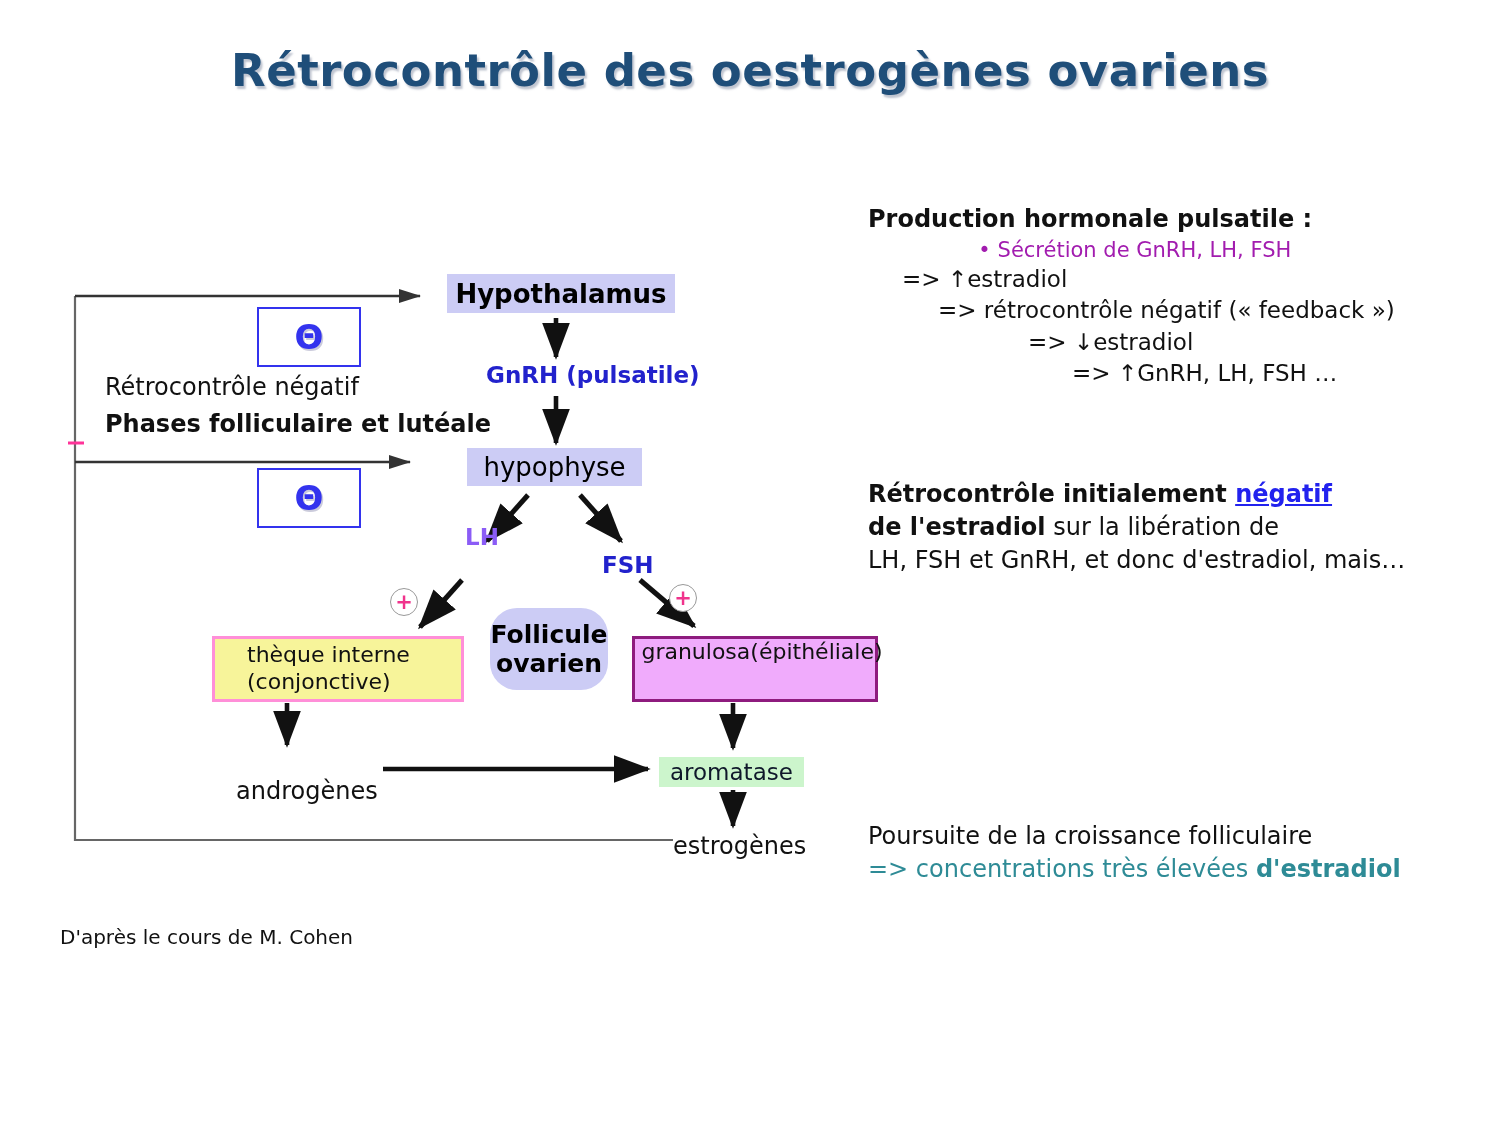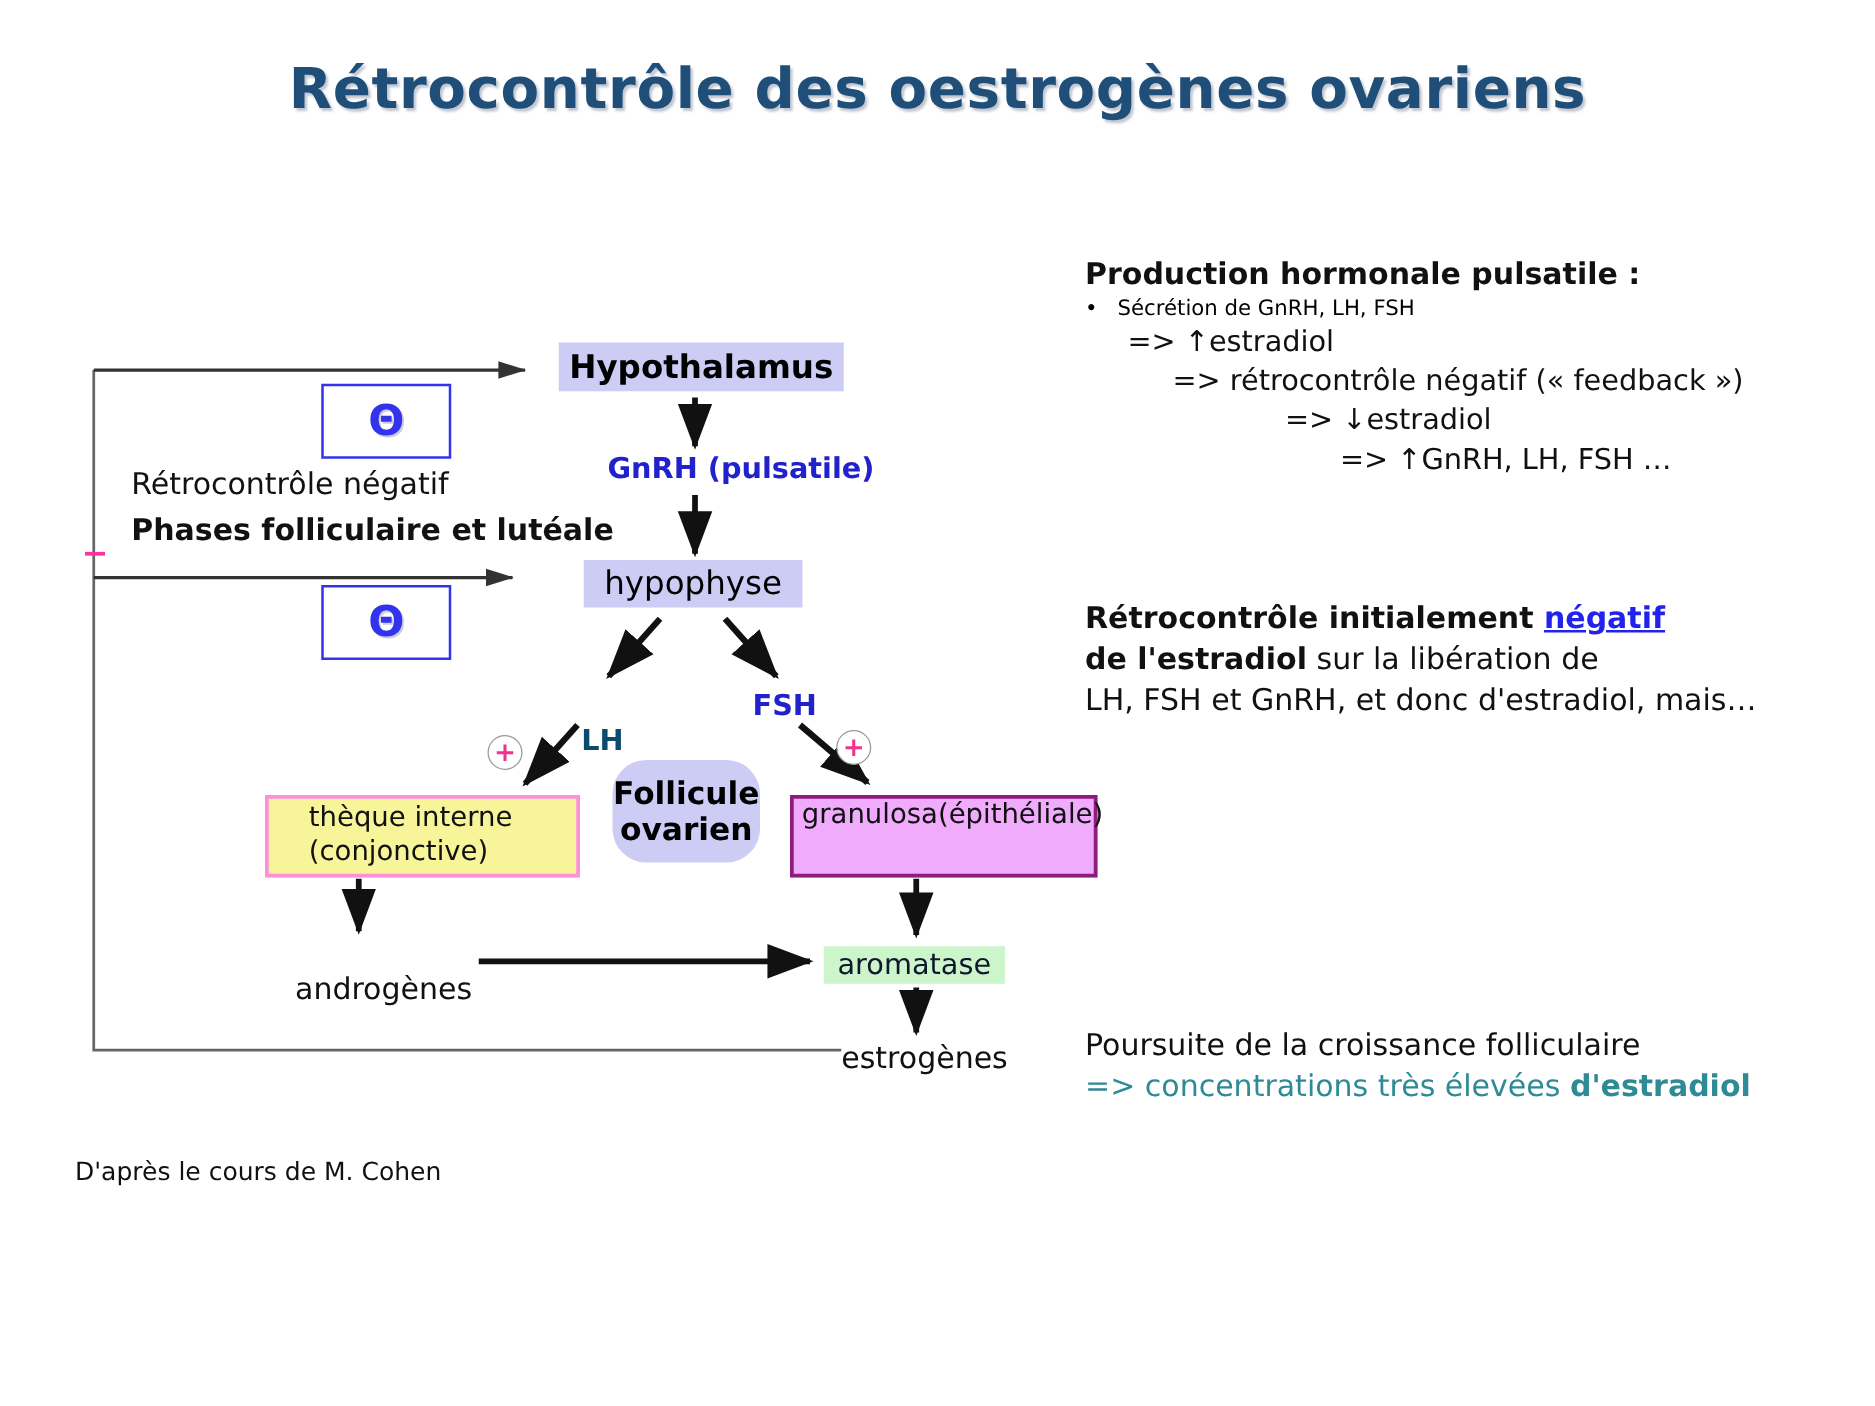--- a/index.html
+++ b/index.html
@@ -40,22 +40,22 @@
     left:467px;top:448px;width:175px;height:38px;
     background:#CCCCF5;color:#000000;
     font-size:26px;font-weight:normal;
     display:flex;align-items:center;justify-content:center;
   }
   .lbl-gnrh{
     left:486px;top:362px;
     font-size:23px;font-weight:bold;color:#2222CC;
   }
   .lbl-lh{
-    left:465px;top:580px;
-    font-size:23px;font-weight:bold;color:#0c4a6e;
+    left:465px;top:524px;
+    font-size:23px;font-weight:bold;color:#8b5cf6;
   }
   .lbl-fsh{
     left:602px;top:552px;
     font-size:23px;font-weight:bold;color:#2222CC;
   }
   .box-follicule{
     left:490px;top:608px;width:118px;height:82px;
     background:#CCCCF5;color:#000000;
     font-size:25px;font-weight:bold;line-height:1.18;
     display:flex;flex-direction:column;align-items:center;justify-content:center;
@@ -127,21 +127,21 @@
   #right-col{position:absolute;left:868px;top:0;width:620px;height:1125px;
     font-family:"DejaVu Sans", sans-serif;color:#111;}
 
   .blk{position:absolute;left:0;}
   #block-production{top:204px;}
   #block-retro{top:478px;}
   #block-poursuite{top:820px;}
 
   .head-bold{font-size:24px;font-weight:bold;color:#111;white-space:nowrap;line-height:1.32;}
   .cascade{font-size:23px;color:#111;white-space:nowrap;line-height:1.36;}
-  .bullet-row{font-size:17px;color:#000000;white-space:nowrap;line-height:1.36;display:block;}
+  .bullet-row{font-size:21px;color:#a21caf;white-space:nowrap;line-height:1.36;display:block;text-align:center;}
   .bullet-dot{display:inline-block;width:26px;}
   .ind1{padding-left:34px;}
   .ind2{padding-left:70px;}
   .ind3{padding-left:118px;}
   .ind4{padding-left:160px;}
   .ind5{padding-left:204px;}
 
   .para{font-size:24px;line-height:1.38;color:#111;white-space:nowrap;}
   .b{font-weight:bold;}
   .neg-link{color:#2222EE;font-weight:bold;text-decoration:underline;}

